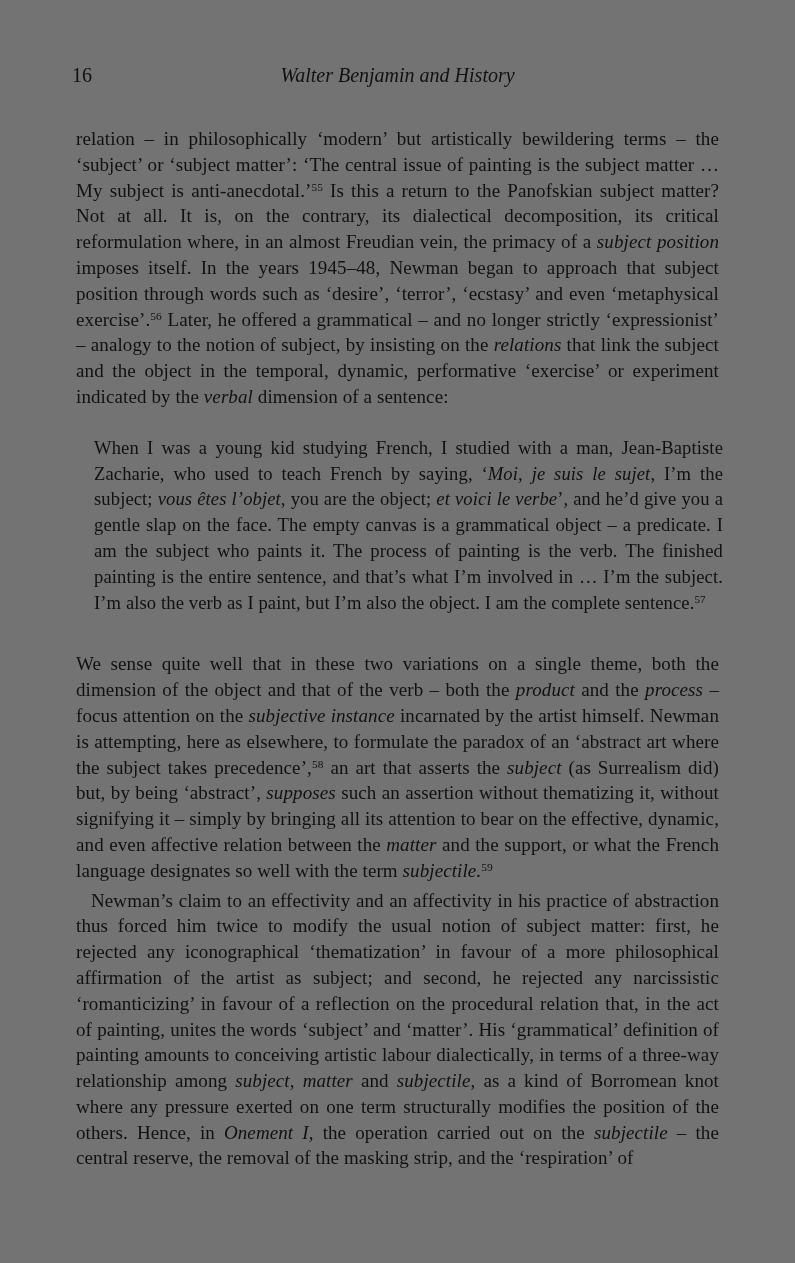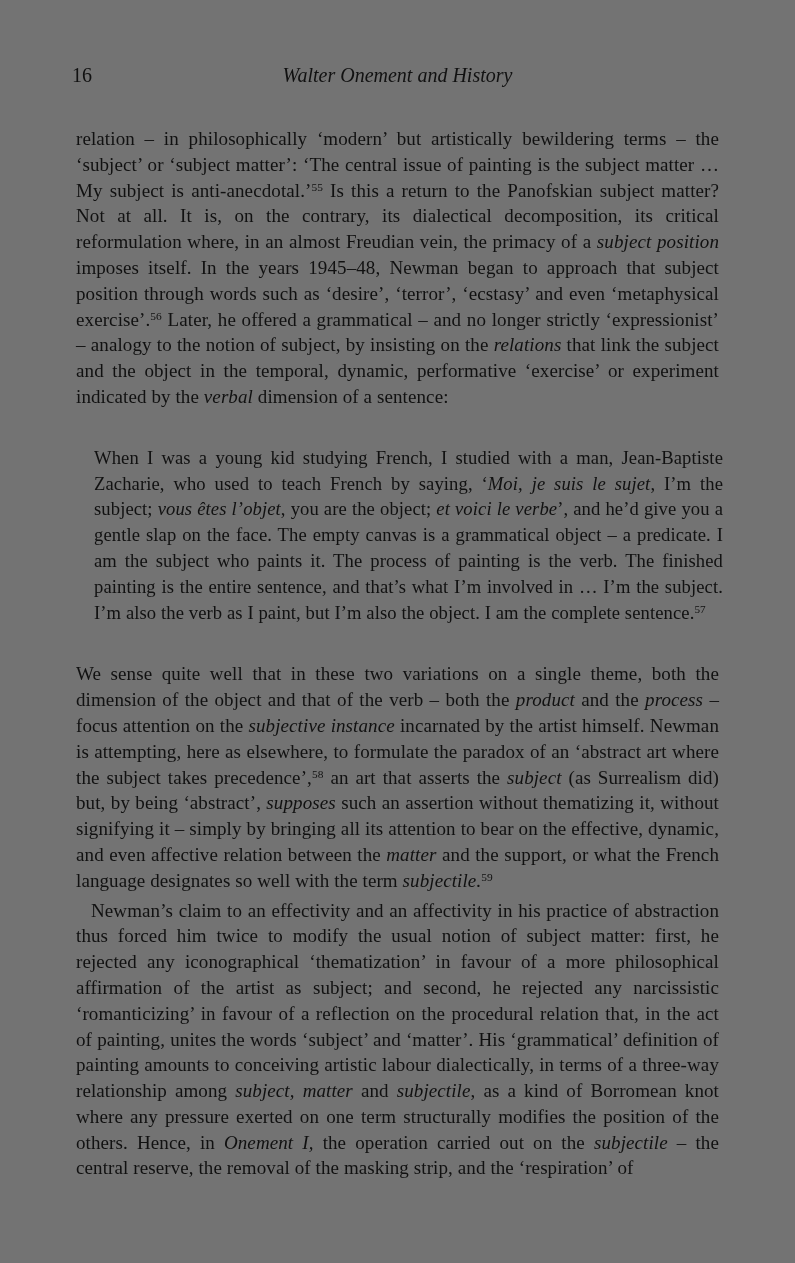--- a/index.html
+++ b/index.html
@@ -43,21 +43,21 @@
     font-style: italic;
   }
   .page-body p {
     margin: 4px;
     font-size: 19px;
     line-height: 25.8px;
     text-align: justify;
     letter-spacing: 0.1px;
   }
   .page-body p.quote {
-    margin: 35px 0 36px 22px;
+    margin: 25px 0 36px 22px;
     font-size: 18.6px;
   }
   .page-body p.indent {
     text-indent: 15px;
   }
   .page-body i {
     font-style: italic;
   }
   .page-body sup {
     font-size: 0.6em;
@@ -65,21 +65,21 @@
     vertical-align: 0.55em;
   }
 </style>
 </head>
 <body>
 
 <div class="page">
   <div class="text-block">
     <div class="page-header">
       <span class="page-number">16</span>
-      <span class="running-head">Walter Onement and History</span>
+      <span class="running-head">Walter Benjamin and History</span>
     </div>
     <div class="page-body" id="page-body">
         <p class="body-para"><span>relation – in philosophically ‘modern’ but artistically bewildering terms – the ‘subject’ or ‘subject matter’: ‘The central issue of painting is the subject matter … My subject is anti-anecdotal.’</span><sup>55</sup><span> Is this a return to the Panofskian subject matter? Not at all. It is, on the contrary, its dialectical decomposition, its critical reformulation where, in an almost Freudian vein, the primacy of a </span><i>subject position</i><span> imposes itself. In the years 1945–48, Newman began to approach that subject position through words such as ‘desire’, ‘terror’, ‘ecstasy’ and even ‘metaphysical exercise’.</span><sup>56</sup><span> Later, he offered a grammatical – and no longer strictly ‘expressionist’ – analogy to the notion of subject, by insisting on the </span><i>relations</i><span> that link the subject and the object in the temporal, dynamic, performative ‘exercise’ or experiment indicated by the </span><i>verbal</i><span> dimension of a sentence:</span></p>
         <p class="quote"><span>When I was a young kid studying French, I studied with a man, Jean-Baptiste Zacharie, who used to teach French by saying, ‘</span><i>Moi, je suis le sujet</i><span>, I’m the subject; </span><i>vous êtes l’objet</i><span>, you are the object; </span><i>et voici le verbe</i><span>’, and he’d give you a gentle slap on the face. The empty canvas is a grammatical object – a predicate. I am the subject who paints it. The process of painting is the verb. The finished painting is the entire sentence, and that’s what I’m involved in … I’m the subject. I’m also the verb as I paint, but I’m also the object. I am the complete sentence.</span><sup>57</sup></p>
         <p class="body-para"><span>We sense quite well that in these two variations on a single theme, both the dimension of the object and that of the verb – both the </span><i>product</i><span> and the </span><i>process</i><span> – focus attention on the </span><i>subjective instance</i><span> incarnated by the artist himself. Newman is attempting, here as elsewhere, to formulate the paradox of an ‘abstract art where the subject takes precedence’,</span><sup>58</sup><span> an art that asserts the </span><i>subject</i><span> (as Surrealism did) but, by being ‘abstract’, </span><i>supposes</i><span> such an assertion without thematizing it, without signifying it – simply by bringing all its attention to bear on the effective, dynamic, and even affective relation between the </span><i>matter</i><span> and the support, or what the French language designates so well with the term </span><i>subjectile.</i><sup>59</sup></p>
         <p class="body-para indent"><span>Newman’s claim to an effectivity and an affectivity in his practice of abstraction thus forced him twice to modify the usual notion of subject matter: first, he rejected any iconographical ‘thematization’ in favour of a more philosophical affirmation of the artist as subject; and second, he rejected any narcissistic ‘romanticizing’ in favour of a reflection on the procedural relation that, in the act of painting, unites the words ‘subject’ and ‘matter’. His ‘grammatical’ definition of painting amounts to conceiving artistic labour dialectically, in terms of a three-way relationship among </span><i>subject,</i><span> </span><i>matter</i><span> and </span><i>subjectile</i><span>, as a kind of Borromean knot where any pressure exerted on one term structurally modifies the position of the others. Hence, in </span><i>Onement I,</i><span> the operation carried out on the </span><i>subjectile</i><span> – the central reserve, the removal of the masking strip, and the ‘respiration’ of</span></p>
       </div>
   </div>
 </div>
 

